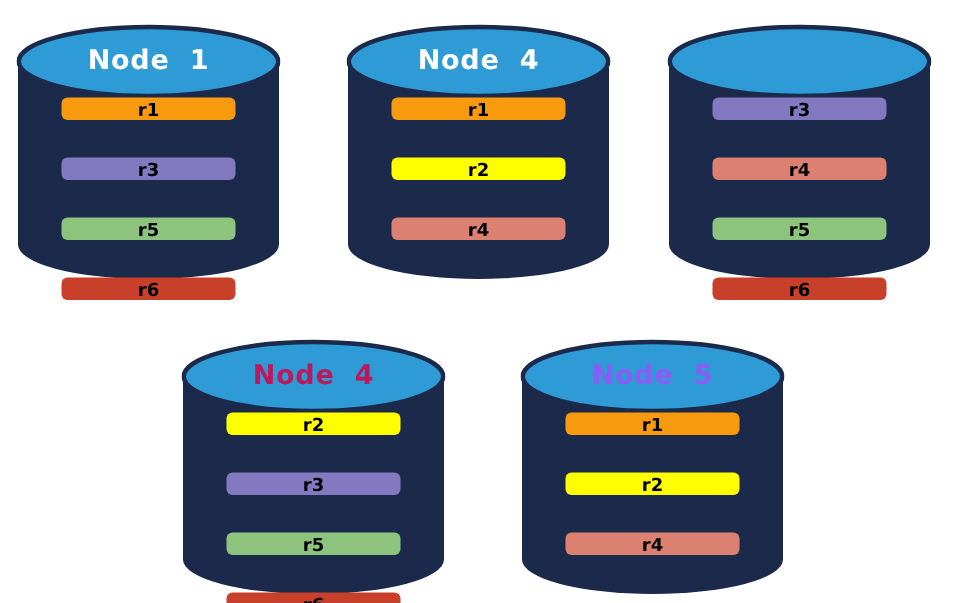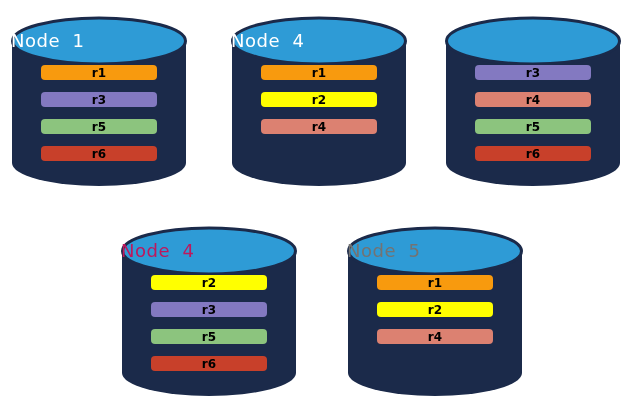--- a/index.html
+++ b/index.html
@@ -27,34 +27,35 @@
     display: block;
   }
   .cyl-top {
     stroke-width: 3;
   }
   .node-title {
     position: absolute;
     top: 20px;
     left: 0;
     right: 0;
-    font-weight: normal;
+    text-align: center;
+    font-weight: bold;
     font-size: 18px;
     line-height: 24px;
     white-space: pre;
     letter-spacing: 0.5px;
   }
   .bars {
     position: absolute;
     top: 56px;
     left: 30px;
     right: 30px;
     display: flex;
     flex-direction: column;
-    gap: 12px;
+    gap: 25px;
   }
   .bar {
     height: 15px;
     border-radius: 4px;
     display: flex;
     align-items: center;
     justify-content: center;
   }
   .bar span {
     font-weight: bold;
@@ -153,21 +154,21 @@
         </div>
       </div>
   </div>
 
   <div class="node" style="left: 347px; top: 219px;">
     <svg class="cylinder" viewBox="0 0 176 178" aria-hidden="true">
       <ellipse class="cyl-bottom" cx="88" cy="154" rx="87" ry="23" fill="#1B2A4A"></ellipse>
       <rect class="cyl-side" x="1" y="32" width="174" height="122" fill="#1B2A4A"></rect>
       <ellipse class="cyl-top" cx="88" cy="32" rx="86.5" ry="23" fill="#2E9BD6" stroke="#1B2A4A"></ellipse>
     </svg>
-    <div class="node-title" style="color: #737373;">Node  5</div>
+    <div class="node-title" style="color: #8b5cf6;">Node  5</div>
     <div class="bars">
         <div class="bar" style="background: rgb(248, 154, 14);">
           <span style="color: rgb(0, 0, 0);">r1</span>
         </div>
         <div class="bar" style="background: rgb(255, 255, 0);">
           <span style="color: rgb(0, 0, 0);">r2</span>
         </div>
         <div class="bar" style="background: rgb(220, 129, 113);">
           <span style="color: rgb(0, 0, 0);">r4</span>
         </div>

